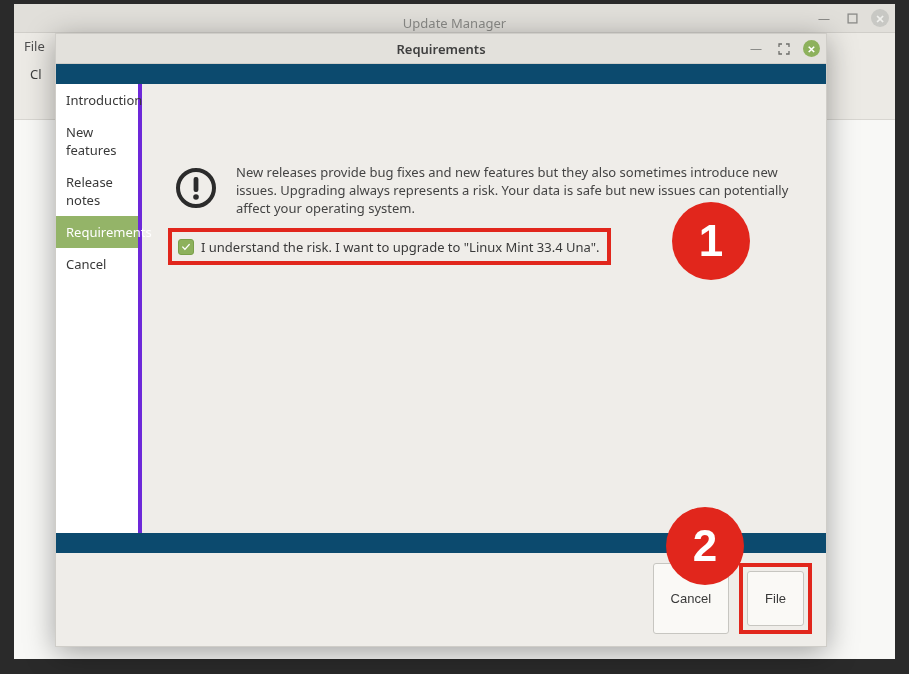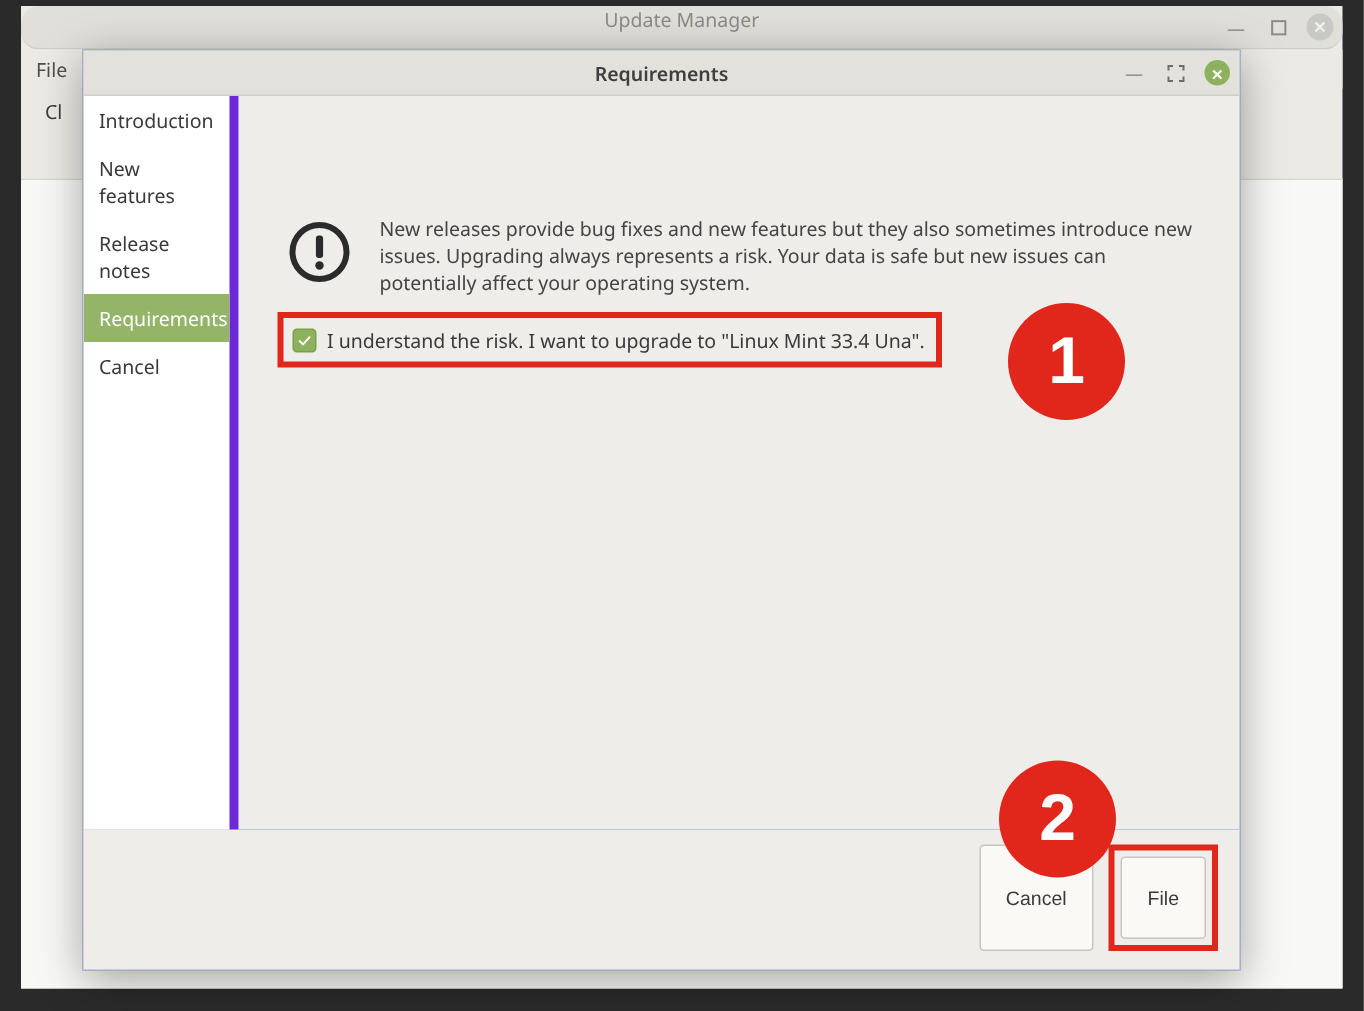--- a/index.html
+++ b/index.html
@@ -25,23 +25,22 @@
       width: 881px;
       height: 655px;
       background: #eceae5;
       border-radius: 0;
     }
     .main-titlebar {
       height: 29px;
       background: #e1dfda;
       border-bottom: 1px solid #d0cec9;
       display: flex;
-      align-items: flex-start;
-      position: relative;
-      border-radius: 12px;
+      align-items: flex-end;
+      position: relative;
     }
     .main-title {
       flex: 1;
       text-align: center;
       color: #8a8a87;
       font-size: 13px;
     }
     .main-controls {
       position: absolute;
       right: 6px;
@@ -95,25 +94,26 @@
       background: #f8f8f6;
       border-top: 1px solid #d8d6d1;
     }
 
     .modal-window {
       position: absolute;
       top: 33px;
       left: 55px;
       width: 772px;
       height: 614px;
-      background: #1d4ed8;
+      background: #0c4a6e;
       border: 1px solid #cfcdc8;
       box-shadow: 0 6px 28px rgba(0,0,0,0.35);
       display: flex;
       flex-direction: column;
+      gap: 20px;
     }
     .modal-titlebar {
       height: 30px;
       background: #e3e1dc;
       display: flex;
       align-items: center;
       position: relative;
       border-bottom: 1px solid #d0cec9;
     }
     .modal-title {
@@ -144,23 +144,23 @@
       font-weight: bold;
       font-size: 10px;
     }
     .modal-body {
       flex: 1;
       display: flex;
       background: #efede9;
       position: relative;
     }
     .sidebar {
-      width: 103px;
+      width: 86px;
       background: #ffffff;
-      border-right: 6px solid #6d28d9;
+      border-right: 4px solid #6d28d9;
       padding-top: 0;
     }
     .sidebar-item {
       padding: 7px 10px;
       font-size: 13px;
       color: #393939;
       cursor: pointer;
     }
     .sidebar-item.active {
       background: #94b468;

